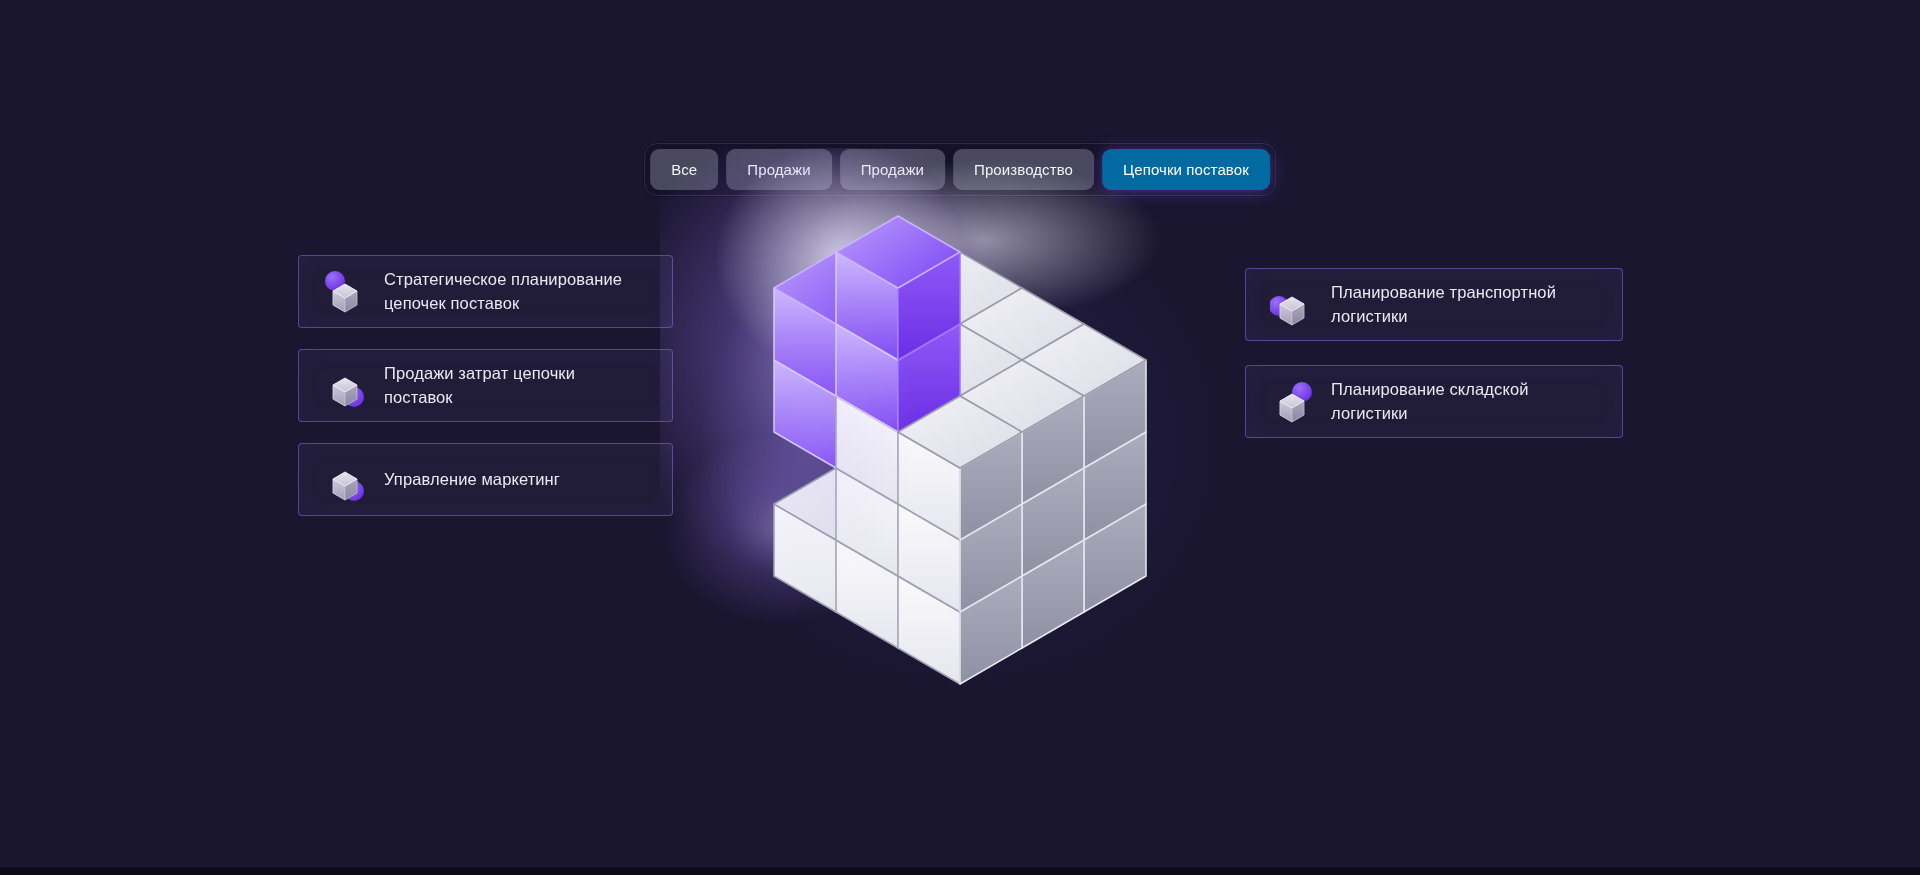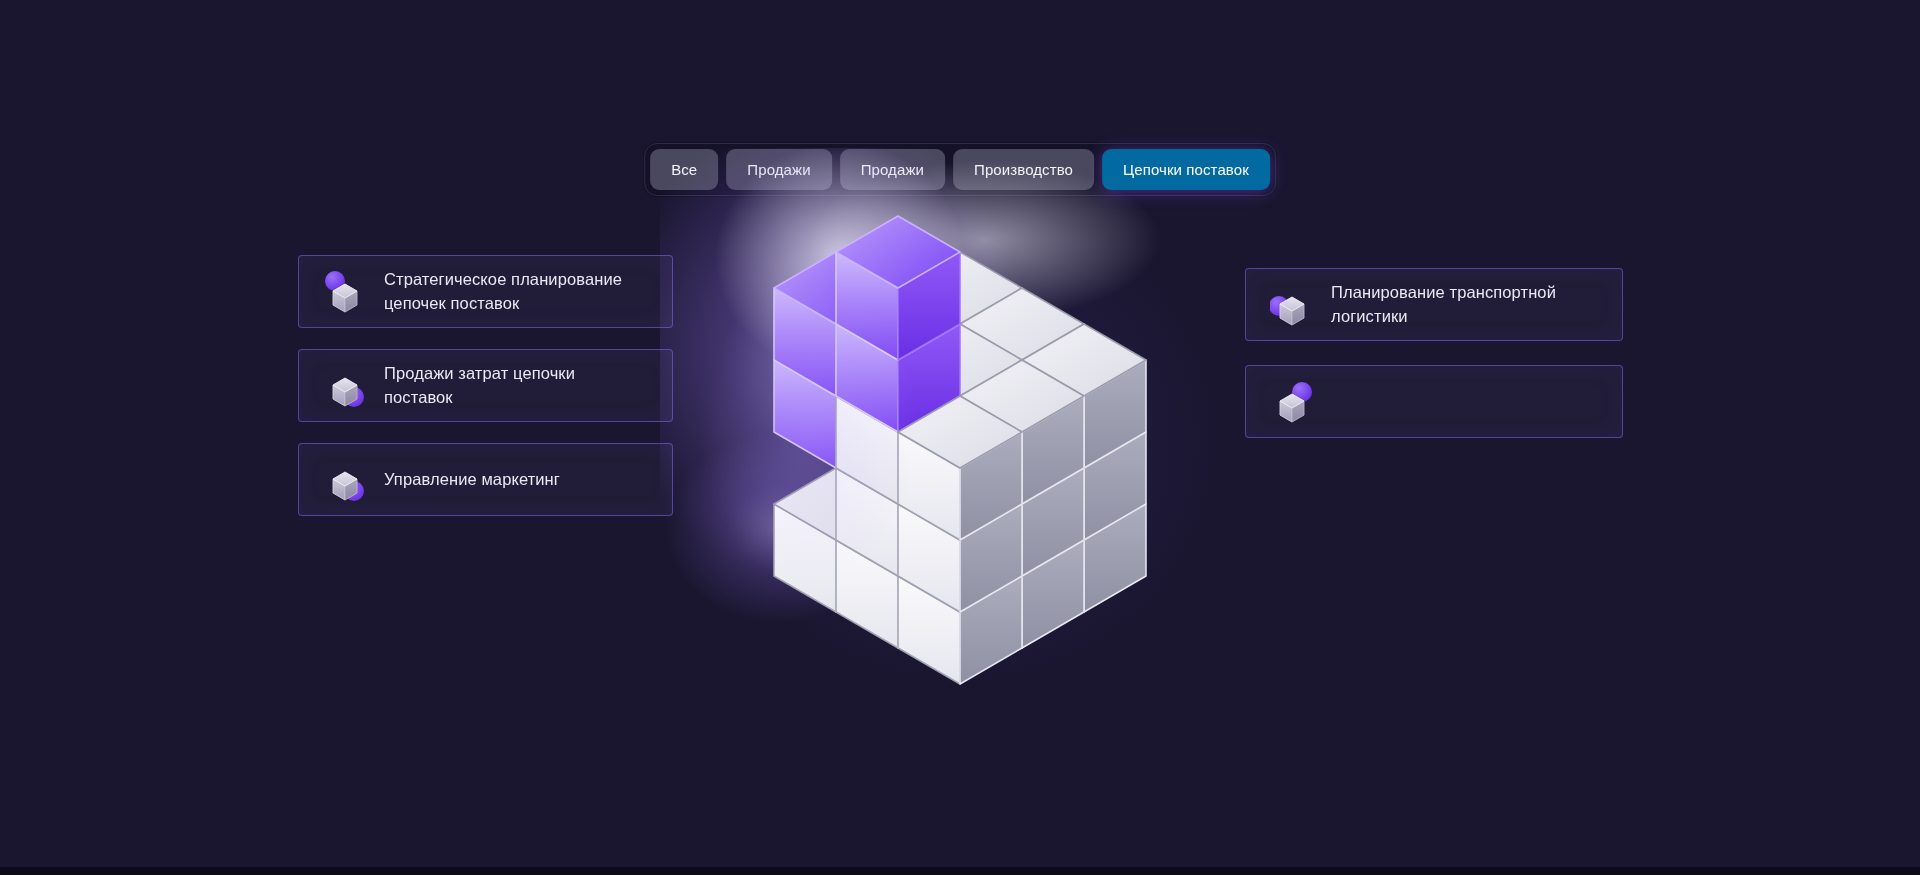--- a/index.html
+++ b/index.html
@@ -213,20 +213,21 @@
                 <stop offset="0" stop-color="#aba6bd"></stop>
                 <stop offset="1" stop-color="#8d88a3"></stop>
               </linearGradient>
             </defs>
             <circle cx="32" cy="12" r="10" fill="url(#dot4)"></circle>
             <polygon points="10,21 22,28 22,42 10,35" fill="url(#ml4)" stroke="#d8d5e2" stroke-width="0.9" stroke-linejoin="round"></polygon>
             <polygon points="34,21 22,28 22,42 34,35" fill="url(#mr4)" stroke="#b9b5c8" stroke-width="0.9" stroke-linejoin="round"></polygon>
             <polygon points="22,14 34,21 22,28 10,21" fill="url(#mt4)" stroke="#f3f2f7" stroke-width="0.9" stroke-linejoin="round"></polygon>
           </svg>
         </span>
+      <span class="card-label">Планирование складской логистики</span>
     </div>
   </div>
 
   <svg id="cube-scene" width="600" height="600" viewBox="-300 -320 600 600">
     <defs>
       <linearGradient id="wTop" x1="0" y1="0" x2="1" y2="1">
           <stop offset="0" stop-color="#f2f2f6"></stop>
           <stop offset="1" stop-color="#dcdce7"></stop>
         </linearGradient>
       <linearGradient id="wLeft" x1="0" y1="0" x2="0" y2="1">

